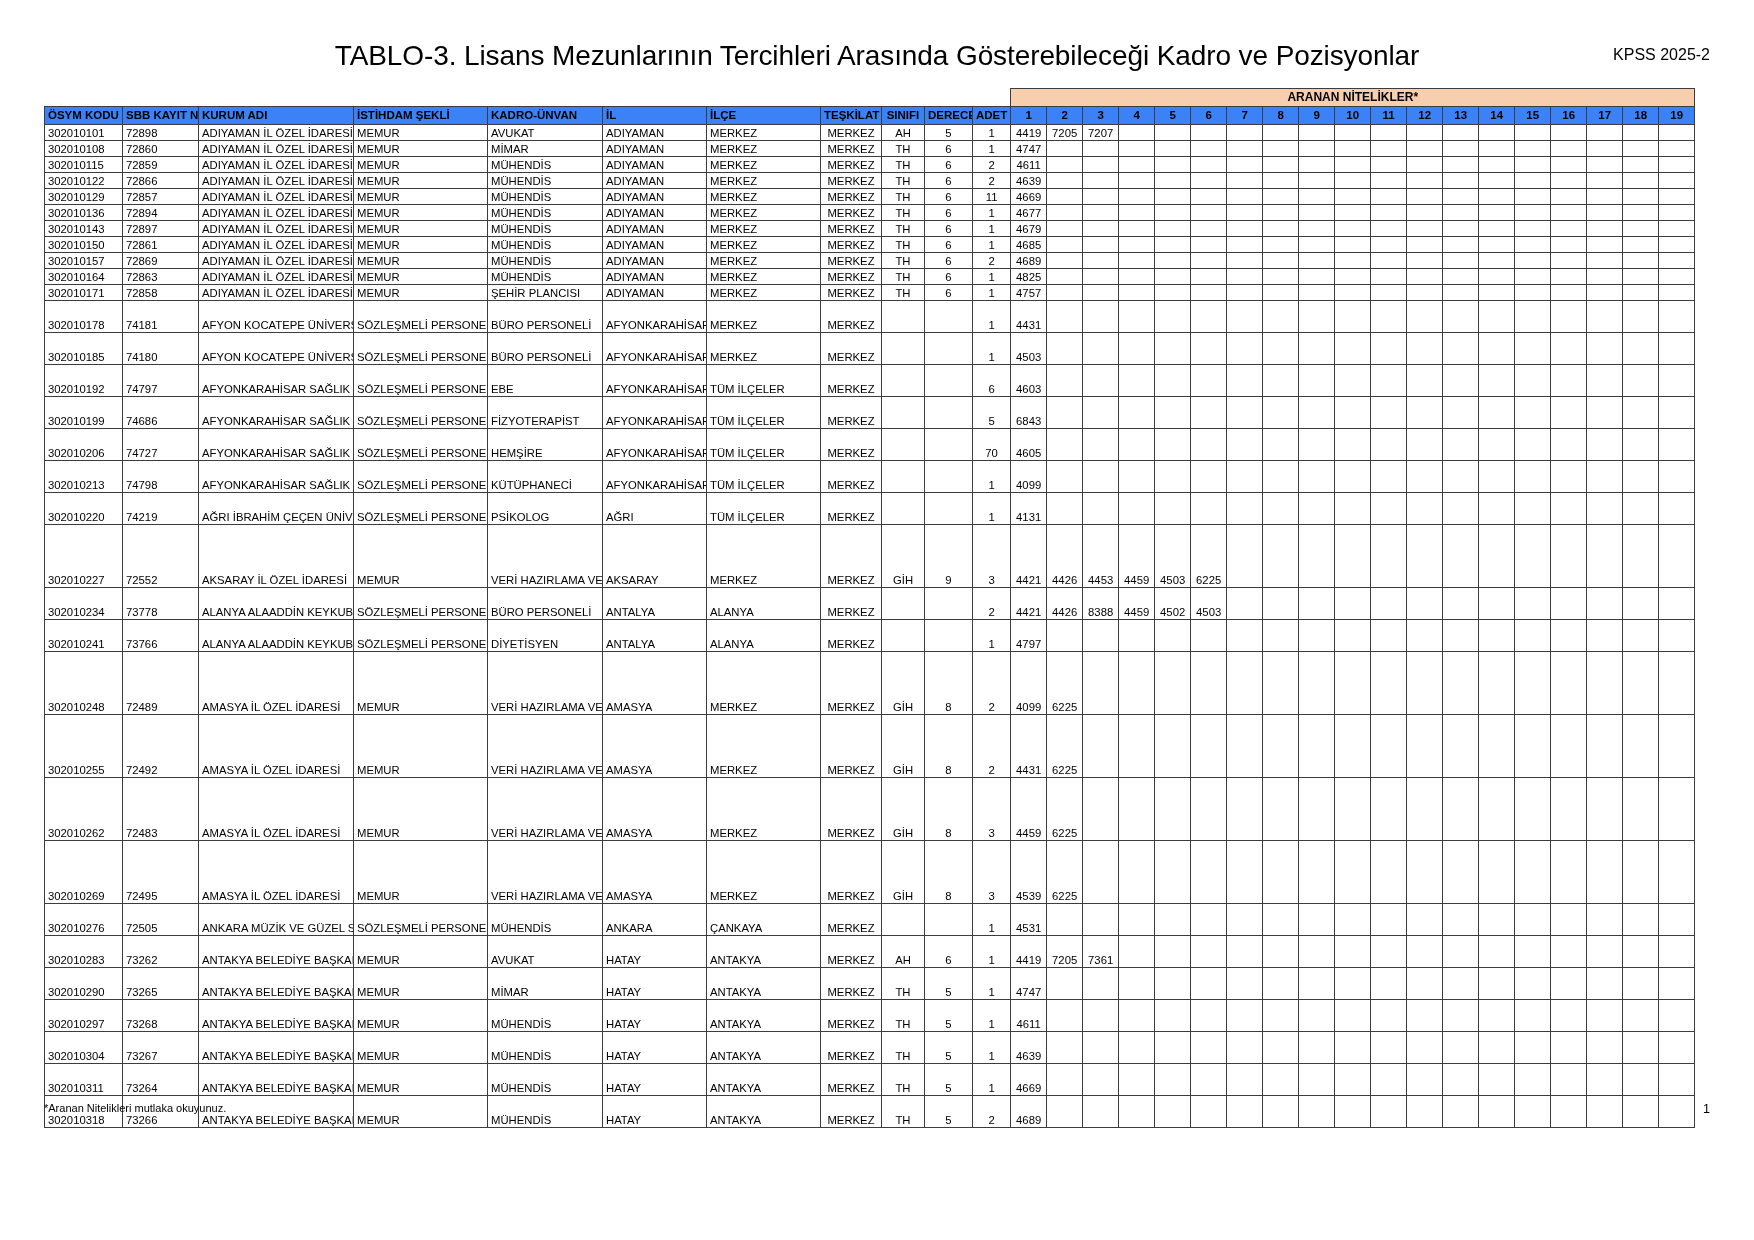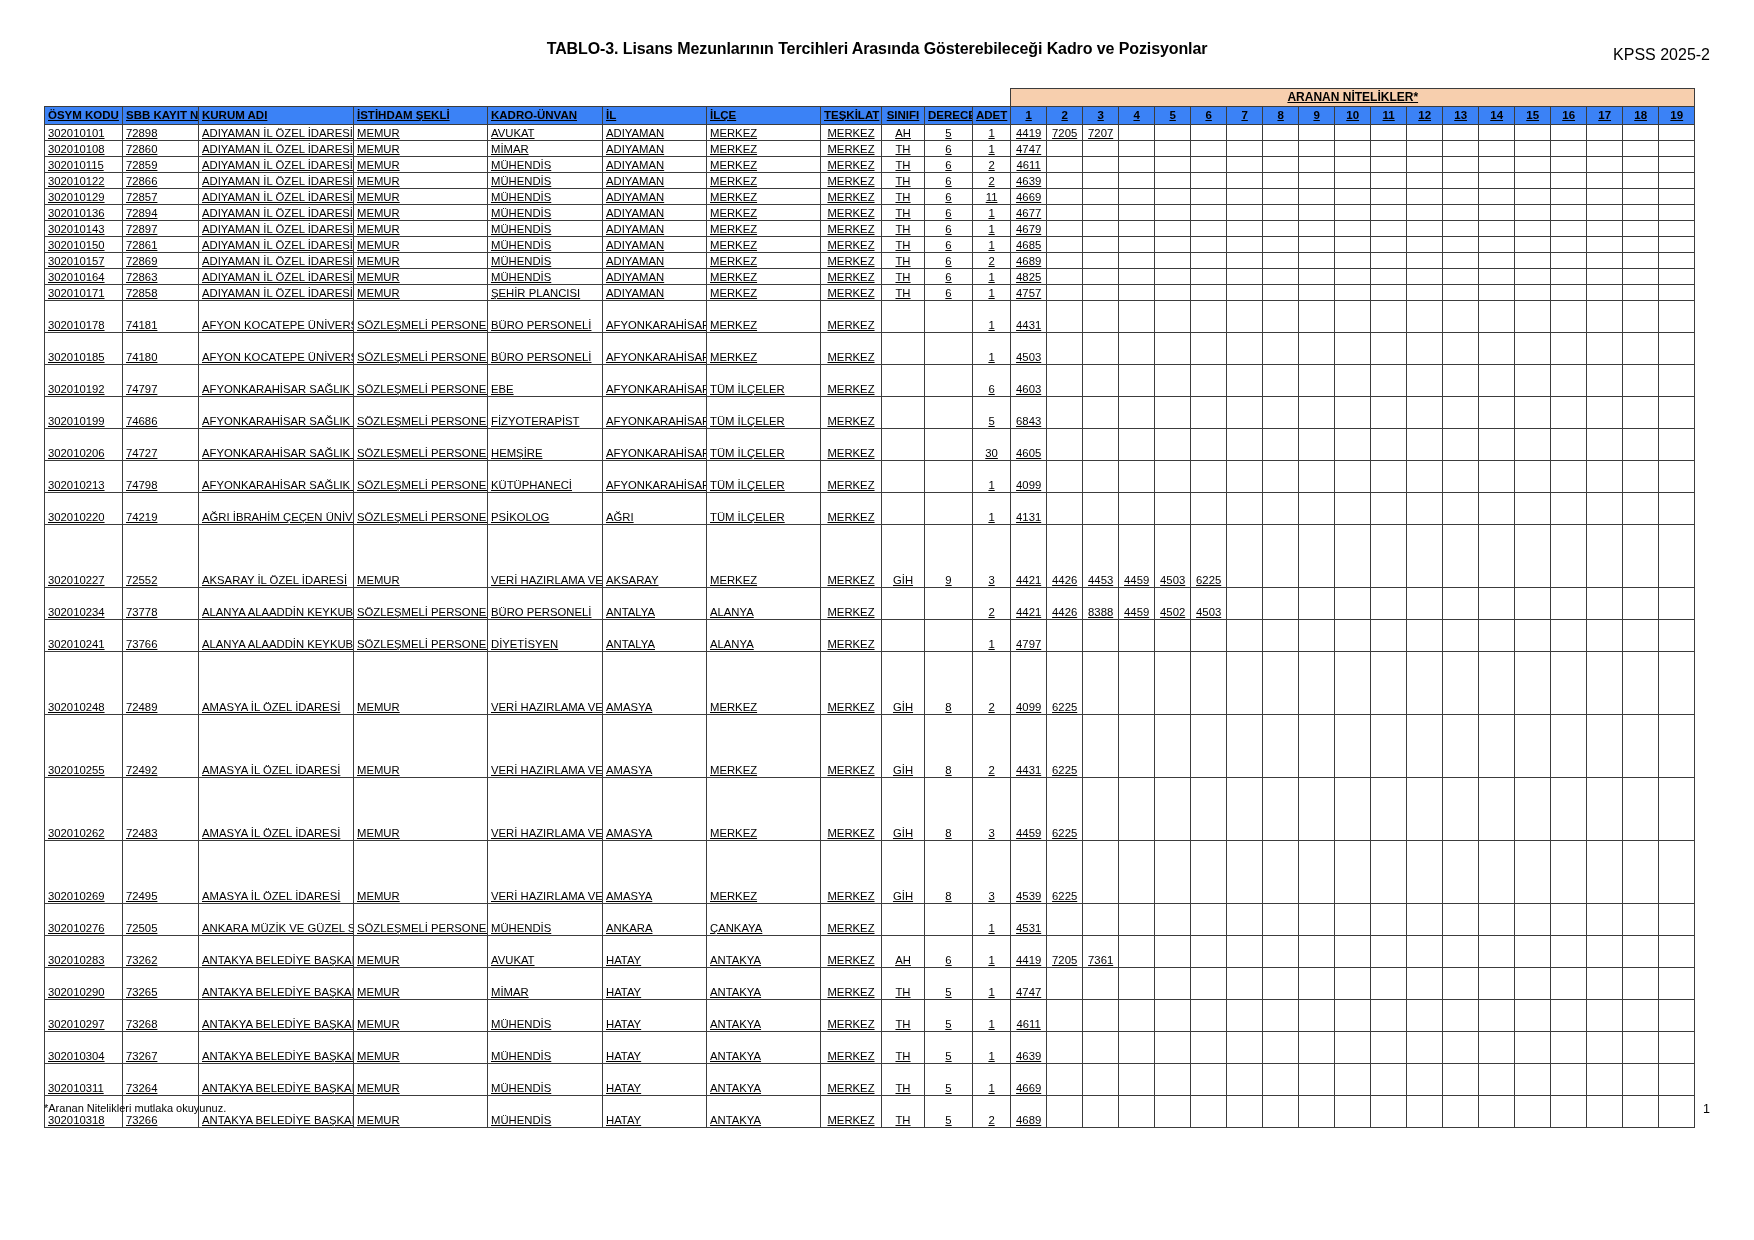--- a/index.html
+++ b/index.html
@@ -21,40 +21,39 @@
     height: 1240px;
     box-sizing: border-box;
     padding: 0;
   }
   .doc-title {
     position: absolute;
     top: 40px;
     left: 0;
     width: 1754px;
     text-align: center;
-    font-size: 16px;
-    font-weight: bold;
+    font-size: 28px;
+    font-weight: normal;
     letter-spacing: -0.1px;
   }
   .kpss-label {
     position: absolute;
     top: 46px;
     right: 44px;
     font-size: 16px;
     font-weight: normal;
   }
   table.main {
     position: absolute;
     top: 88px;
     left: 44px;
     border-collapse: collapse;
     table-layout: fixed;
     width: 1564px;
     font-size: 11.3px;
-    text-decoration: underline;
   }
   table.main td, table.main th {
     border: 1px solid #3c3c3c;
     padding: 0 3px;
     vertical-align: bottom;
     font-weight: normal;
     line-height: 1.18;
     overflow: hidden;
     white-space: nowrap;
   }
@@ -678,21 +677,21 @@
           <td>302010206</td>
           <td>74727</td>
           <td class="wrap">AFYONKARAHİSAR SAĞLIK BİLİMLERİ ÜNİVERSİTESİ</td>
           <td>SÖZLEŞMELİ PERSONEL</td>
           <td class="wrap">HEMŞİRE</td>
           <td>AFYONKARAHİSAR</td>
           <td>TÜM İLÇELER</td>
           <td class="num">MERKEZ</td>
           <td class="num"></td>
           <td class="num"></td>
-          <td class="num">30</td>
+          <td class="num">70</td>
           <td class="qv">4605</td>
           <td class="qv"></td>
           <td class="qv"></td>
           <td class="qv"></td>
           <td class="qv"></td>
           <td class="qv"></td>
           <td class="qv"></td>
           <td class="qv"></td>
           <td class="qv"></td>
           <td class="qv"></td>

